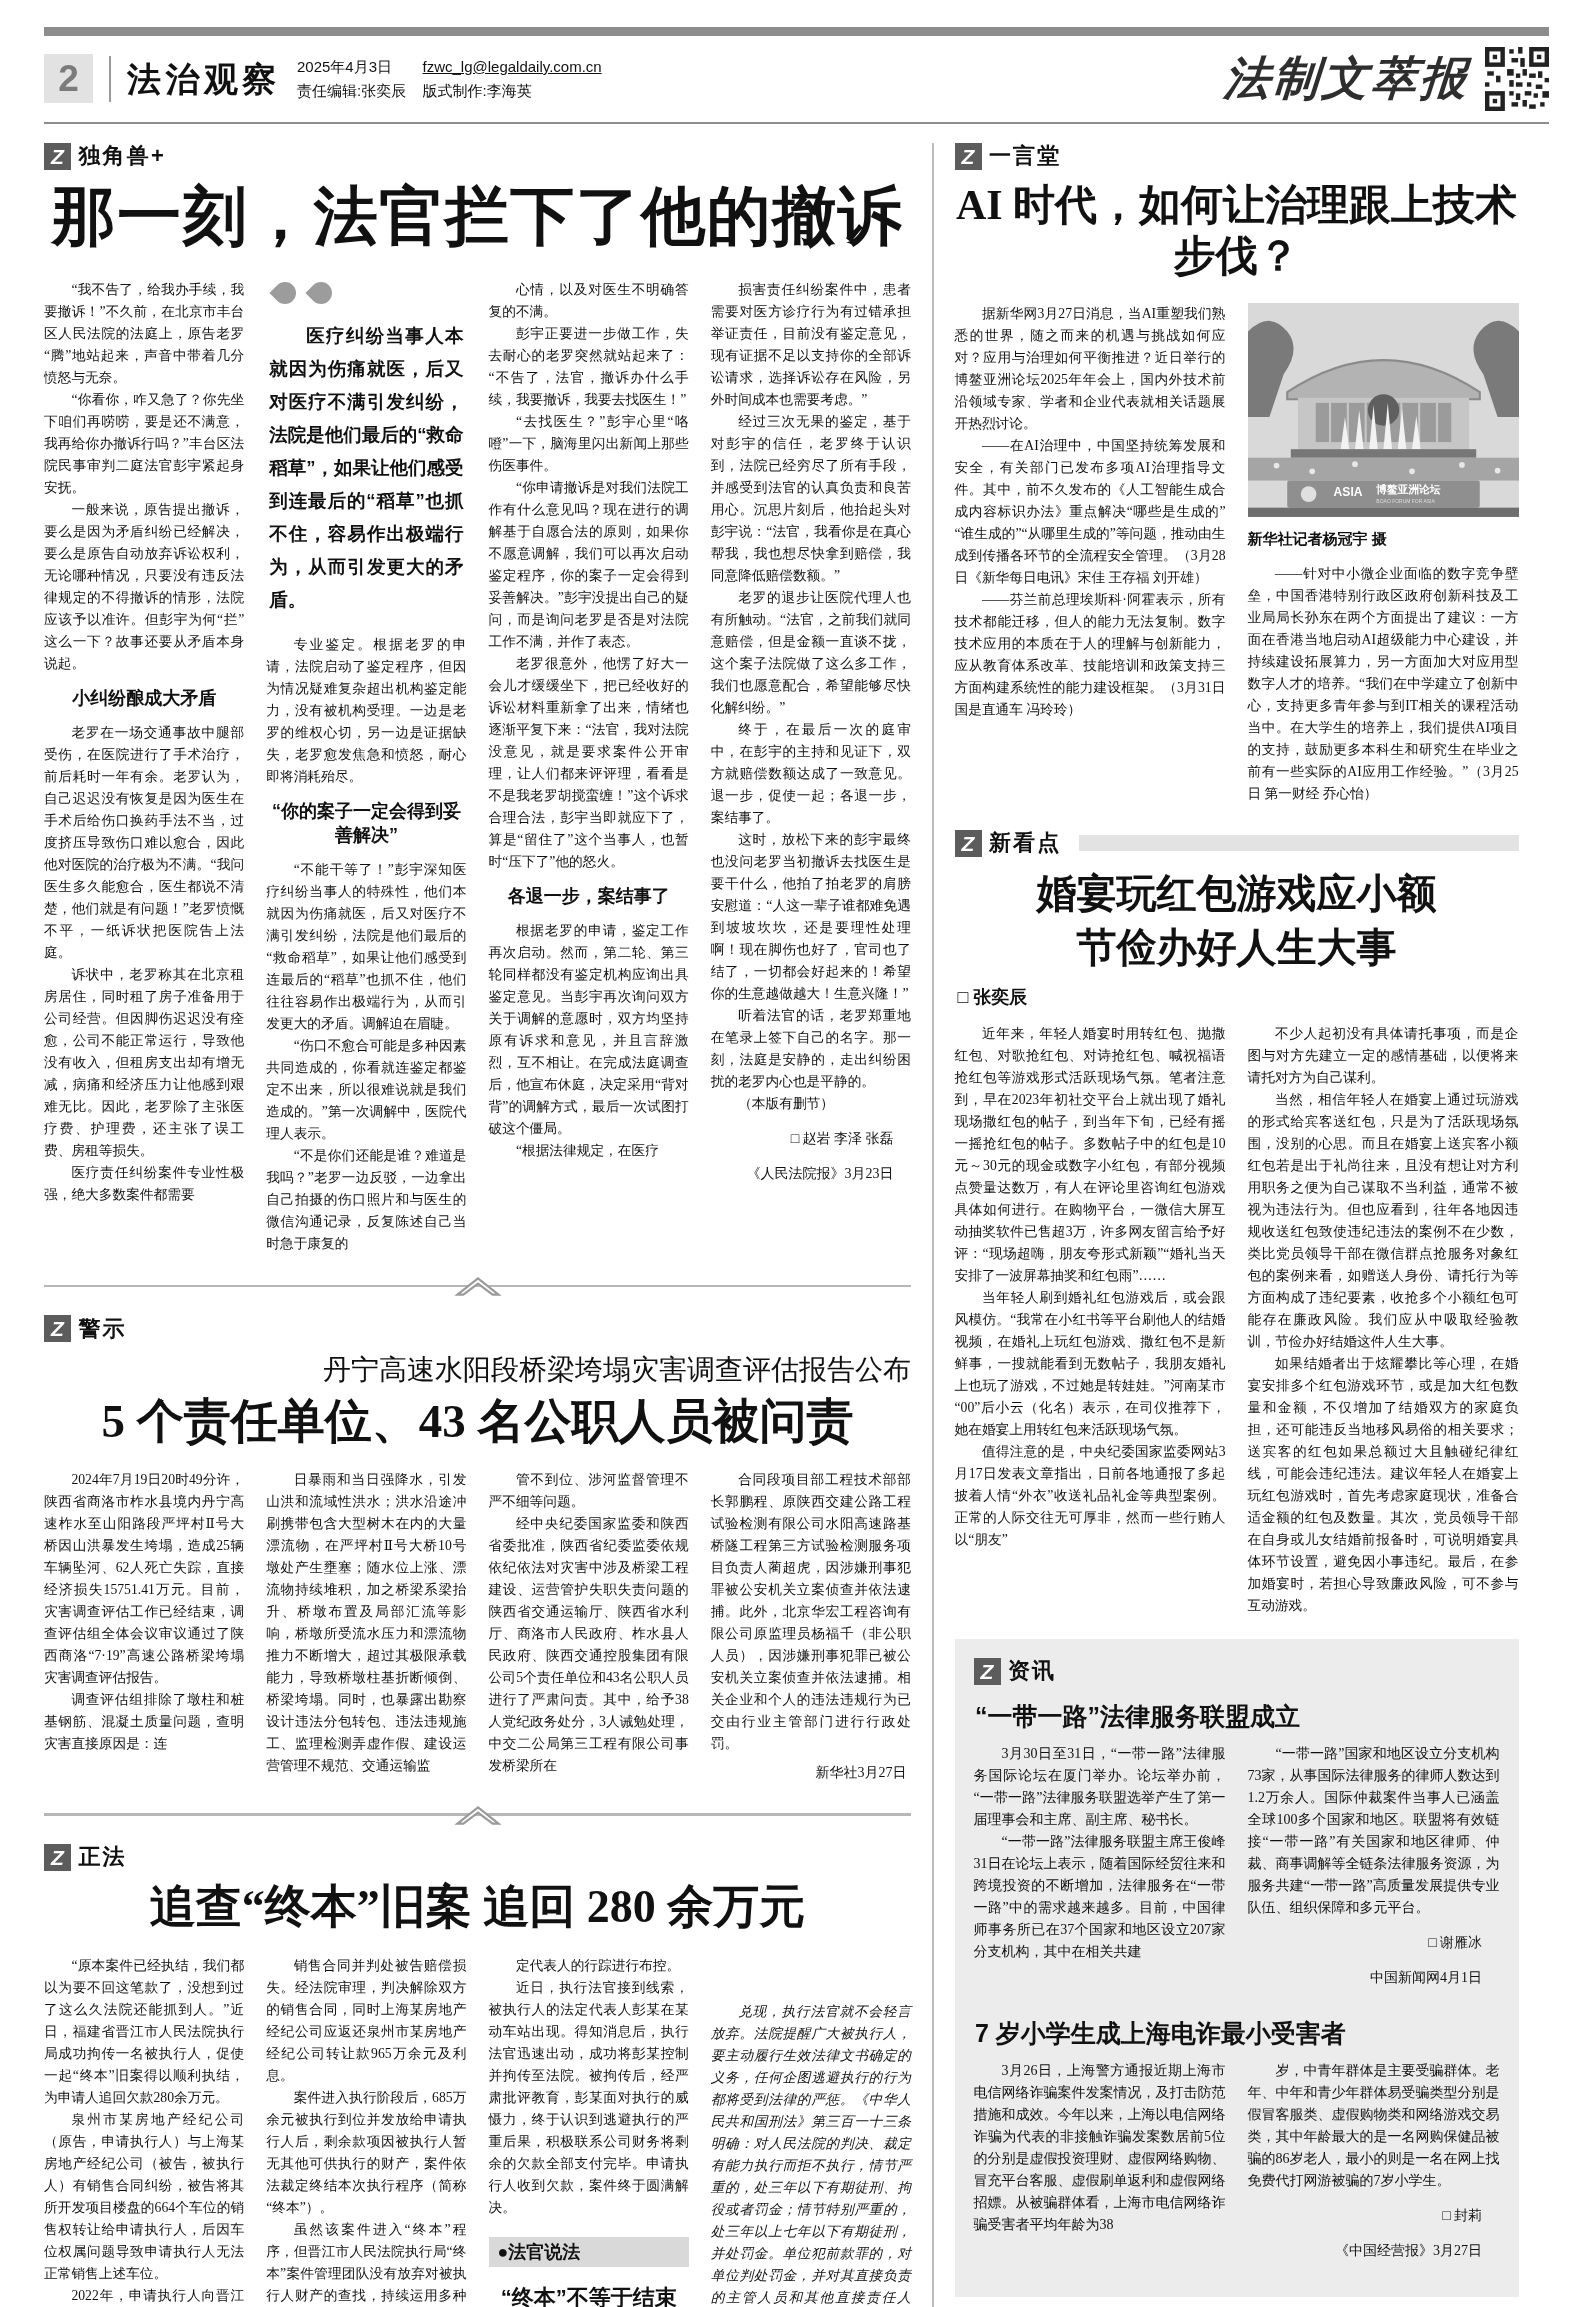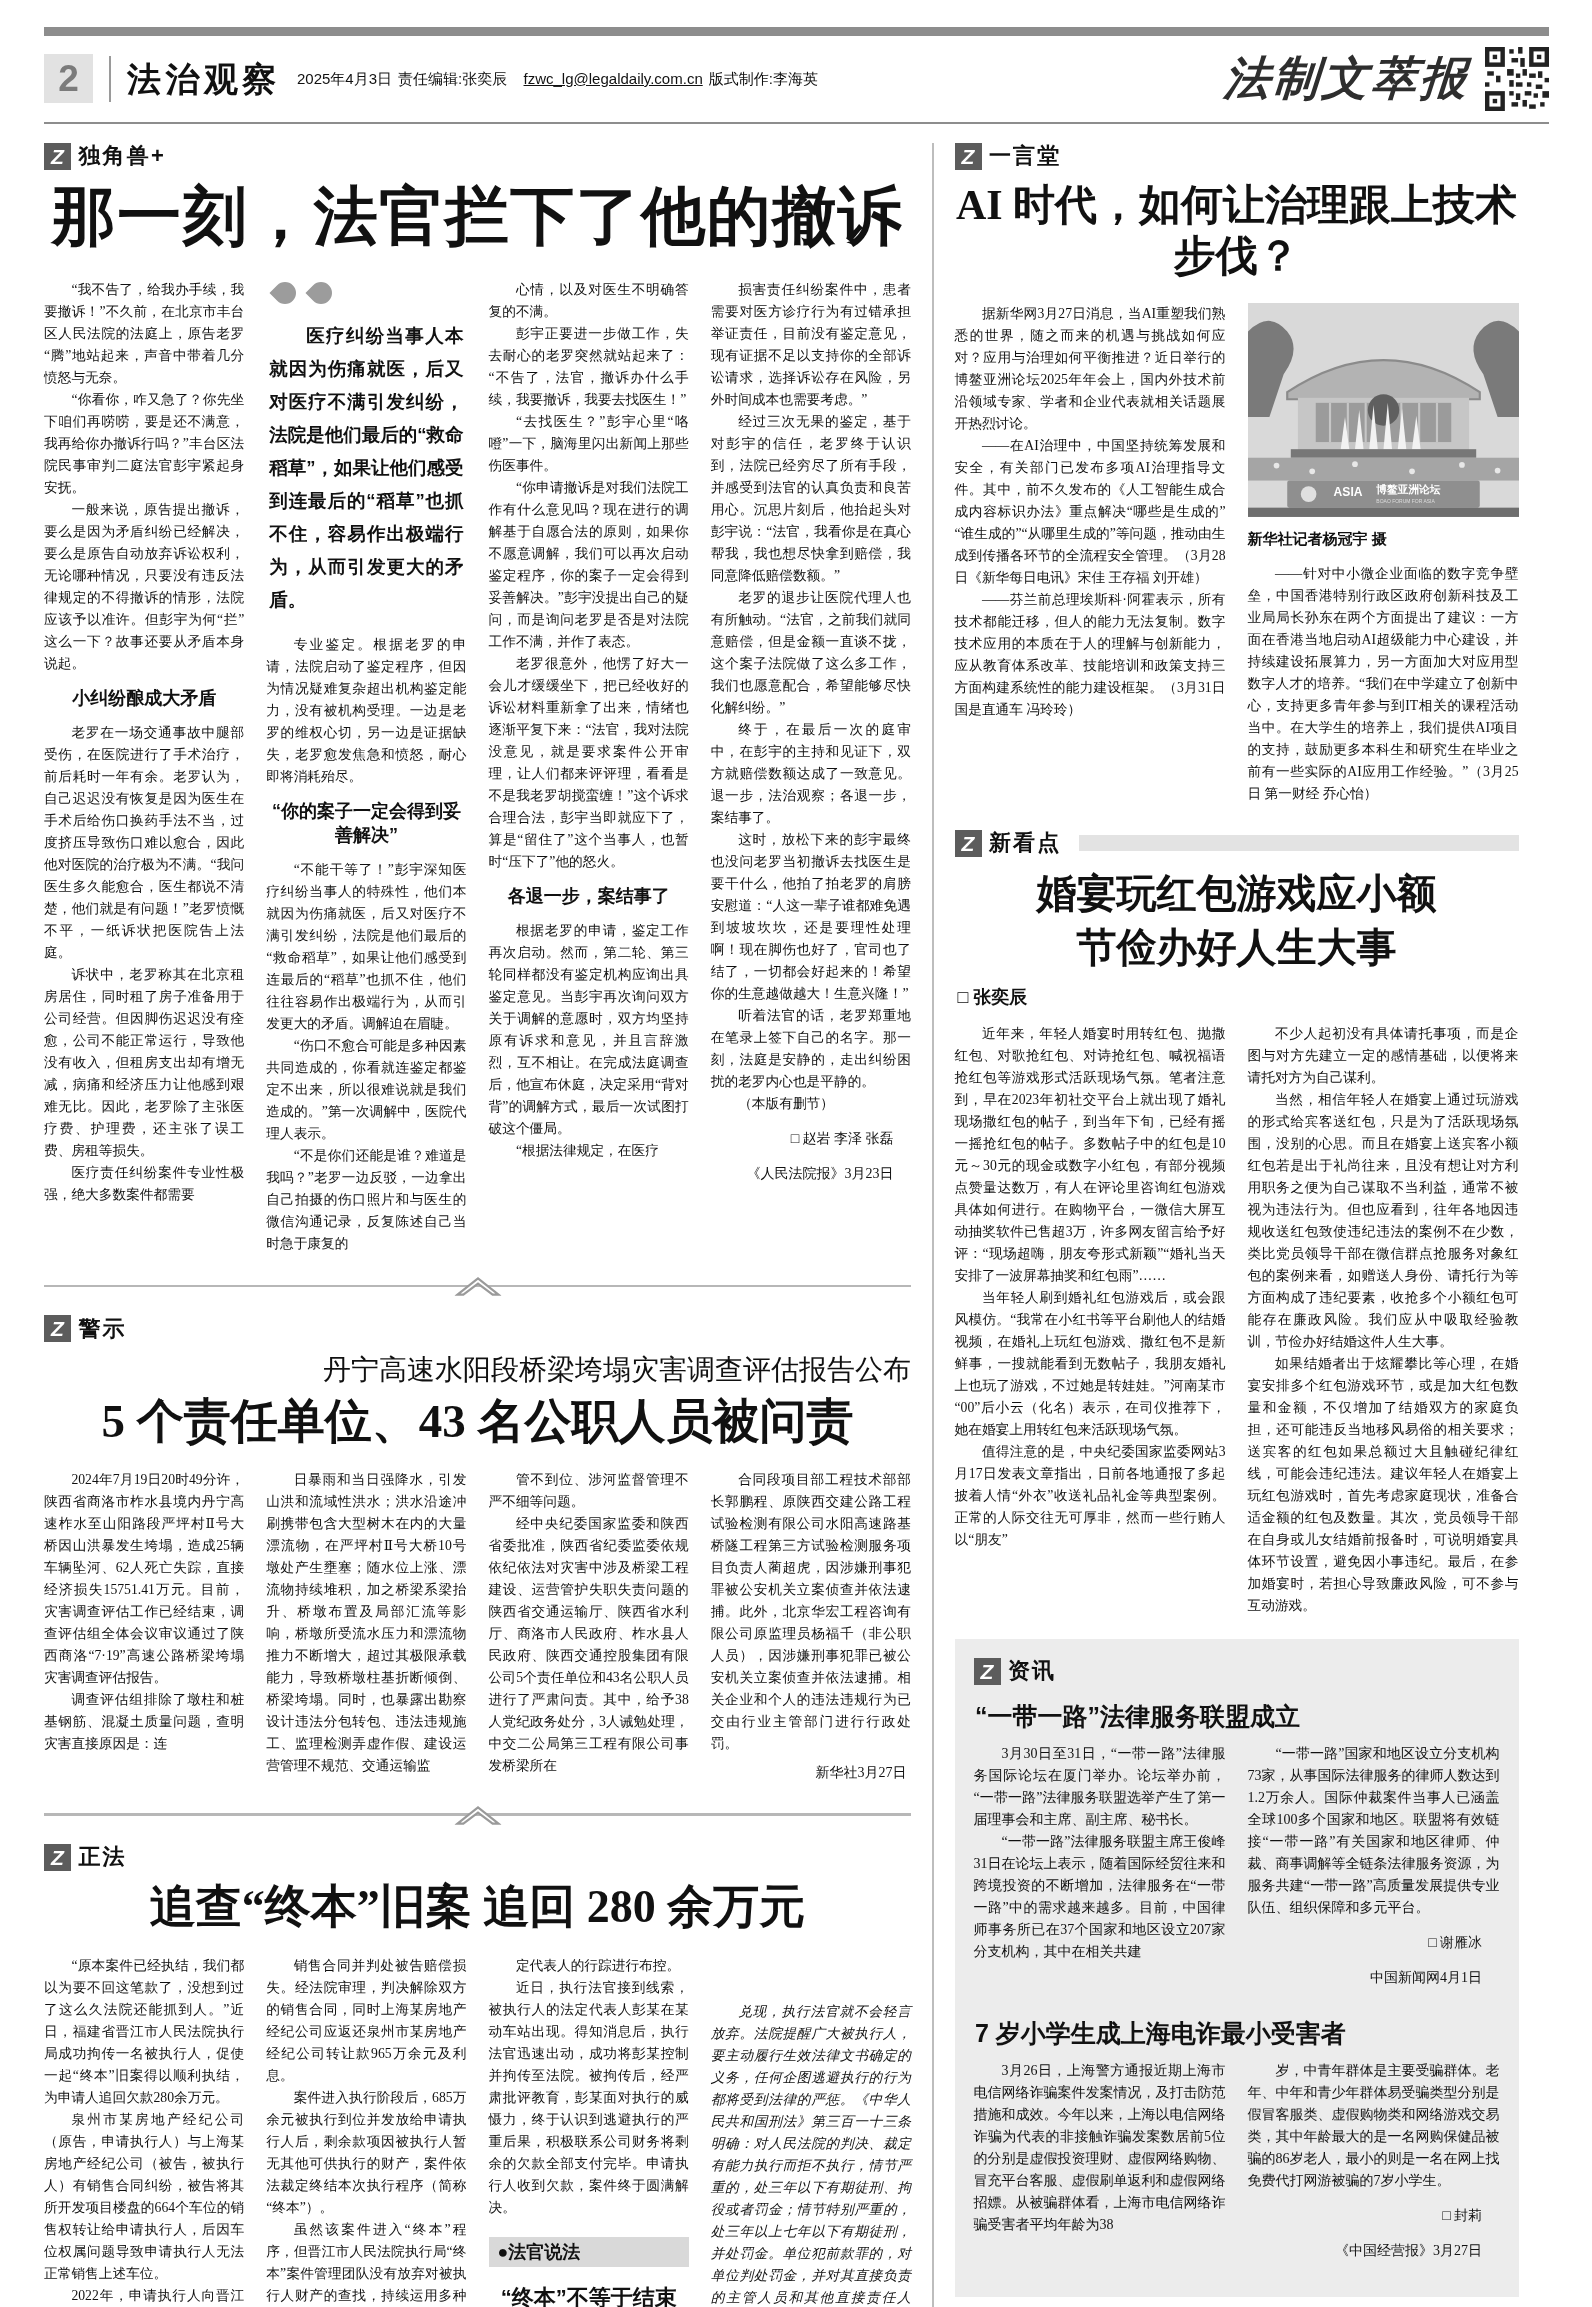--- a/index.html
+++ b/index.html
@@ -4,21 +4,21 @@
 <style>
   html,body{margin:0;padding:0;background:#ffffff;}
   body{width:1593px;font-family:"Liberation Serif","DejaVu Serif",serif;color:#111;}
   .page{position:relative;width:1593px;min-height:2307px;box-sizing:border-box;padding:27px 44px 30px 44px;}
   
   .top-rule{height:9px;background:#8d8d8d;margin-bottom:7.4px;}
   .hdr{display:flex;align-items:center;gap:16.3px;height:71px;}
   .pagenum{width:49px;height:49px;background:#e2e2e2;color:#7b7b7b;font:bold 37px/49px "Liberation Sans","DejaVu Sans",sans-serif;text-align:center;}
   .hdr-vline{width:1.5px;height:46px;background:#9a9a9a;}
   .secname{font:900 34px/1 "Liberation Sans","DejaVu Sans",sans-serif;letter-spacing:4.4px;}
-  .meta{display:flex;flex-direction:row;gap:6px;font:15px/1.2 "Liberation Sans","DejaVu Sans",sans-serif;}
+  .meta{display:flex;flex-direction:column;gap:6px;font:15px/1.2 "Liberation Sans","DejaVu Sans",sans-serif;}
   .meta .email{text-decoration:underline;color:#111;}
   .hdr-spacer{flex:1;}
   .masthead{font:900 46px/1 "Liberation Serif","DejaVu Serif",serif;font-style:italic;color:#2e2e2e;letter-spacing:3px;transform:skewX(-4deg);}
   .qr{width:64px;height:64px;}
   .hdr-rule{height:2.2px;background:#8d8d8d;margin-top:7.4px;}
   
   .content{display:flex;margin-top:19px;gap:0;}
   .left-region{width:867px;flex:none;}
   .v-divider{width:1.5px;background:#bdbdbd;margin:0 21px;flex:none;}
   .right-region{width:564px;flex:none;}
@@ -170,21 +170,21 @@
               <p>老罗很意外，他愣了好大一会儿才缓缓坐下，把已经收好的诉讼材料重新拿了出来，情绪也逐渐平复下来：“法官，我对法院没意见，就是要求案件公开审理，让人们都来评评理，看看是不是我老罗胡搅蛮缠！”这个诉求合理合法，彭宇当即就应下了，算是“留住了”这个当事人，也暂时“压下了”他的怒火。</p>
               <h4 class="col-subhead">各退一步，案结事了</h4>
               <p>根据老罗的申请，鉴定工作再次启动。然而，第二轮、第三轮同样都没有鉴定机构应询出具鉴定意见。当彭宇再次询问双方关于调解的意愿时，双方均坚持原有诉求和意见，并且言辞激烈，互不相让。在完成法庭调查后，他宣布休庭，决定采用“背对背”的调解方式，最后一次试图打破这个僵局。</p>
               <p>“根据法律规定，在医疗</p>
             </div>
           <div class="col">
             <div>
                 <p>损害责任纠纷案件中，患者需要对医方诊疗行为有过错承担举证责任，目前没有鉴定意见，现有证据不足以支持你的全部诉讼请求，选择诉讼存在风险，另外时间成本也需要考虑。”</p>
                 <p>经过三次无果的鉴定，基于对彭宇的信任，老罗终于认识到，法院已经穷尽了所有手段，并感受到法官的认真负责和良苦用心。沉思片刻后，他抬起头对彭宇说：“法官，我看你是在真心帮我，我也想尽快拿到赔偿，我同意降低赔偿数额。”</p>
                 <p>老罗的退步让医院代理人也有所触动。“法官，之前我们就同意赔偿，但是金额一直谈不拢，这个案子法院做了这么多工作，我们也愿意配合，希望能够尽快化解纠纷。”</p>
-                <p>终于，在最后一次的庭审中，在彭宇的主持和见证下，双方就赔偿数额达成了一致意见。退一步，法治观察；各退一步，案结事了。</p>
+                <p>终于，在最后一次的庭审中，在彭宇的主持和见证下，双方就赔偿数额达成了一致意见。退一步，促使一起；各退一步，案结事了。</p>
                 <p>这时，放松下来的彭宇最终也没问老罗当初撤诉去找医生是要干什么，他拍了拍老罗的肩膀安慰道：“人这一辈子谁都难免遇到坡坡坎坎，还是要理性处理啊！现在脚伤也好了，官司也了结了，一切都会好起来的！希望你的生意越做越大！生意兴隆！”</p>
                 <p>听着法官的话，老罗郑重地在笔录上签下自己的名字。那一刻，法庭是安静的，走出纠纷困扰的老罗内心也是平静的。</p>
               </div>
             <p class="note">（本版有删节）</p>
             <div class="byline">
               <div>□ 赵岩 李泽 张磊</div>
               <div>《人民法院报》3月23日</div>
             </div>
           </div>
         </div>

